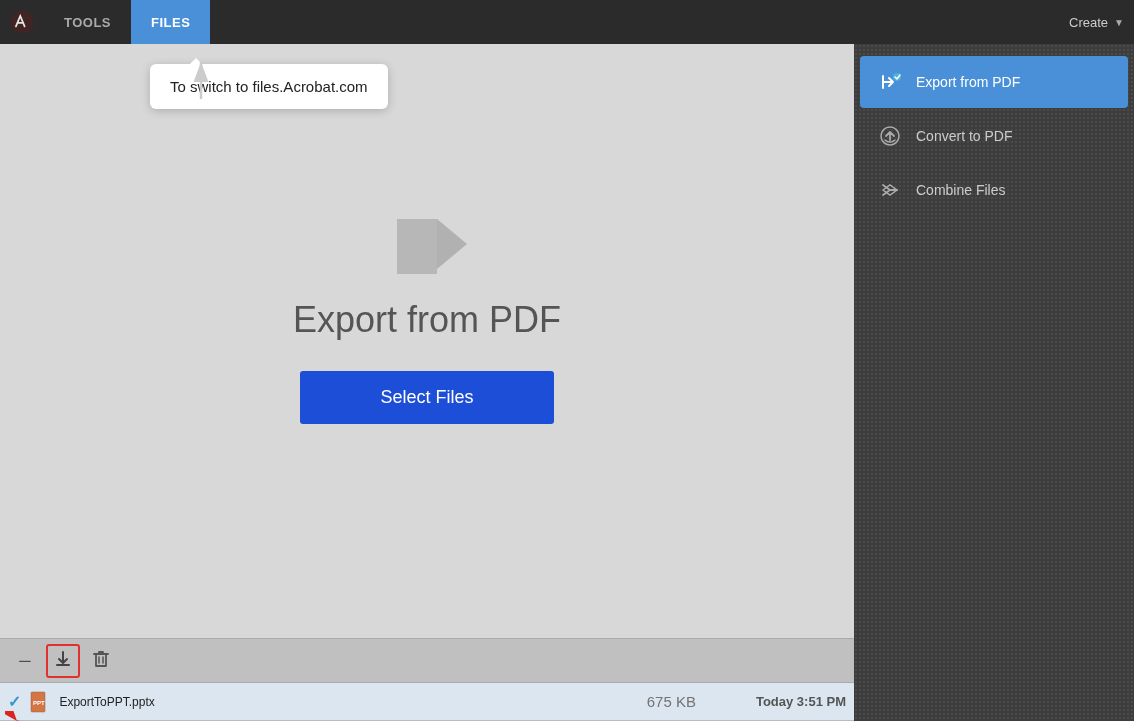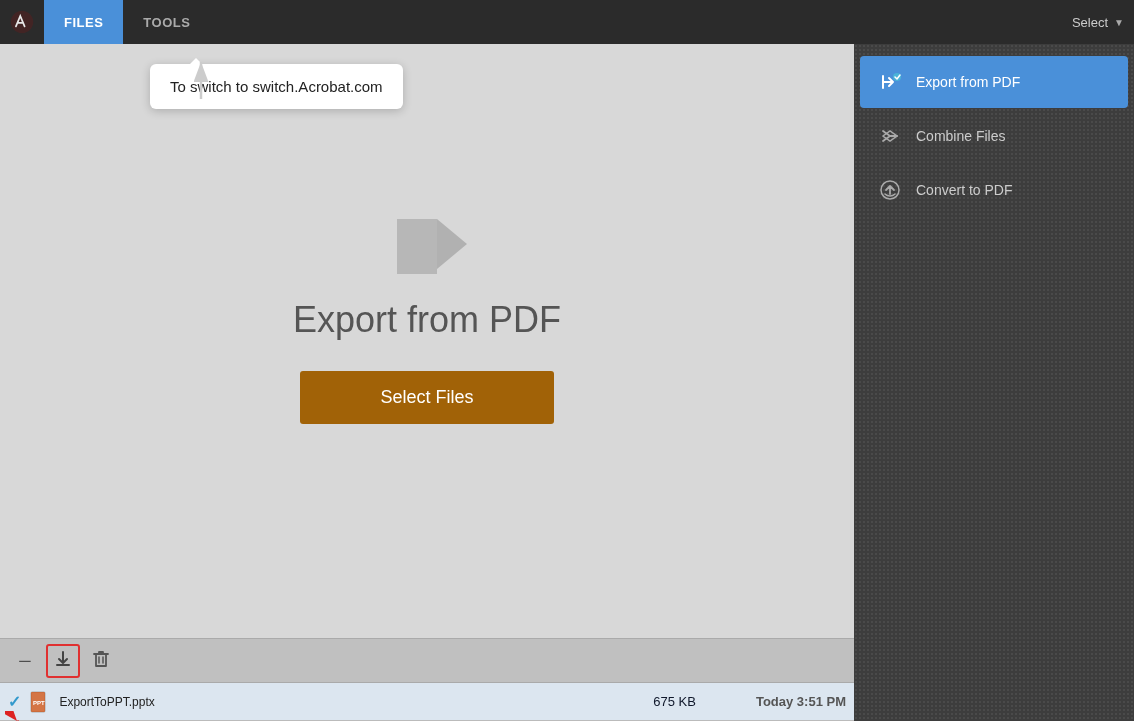--- a/index.html
+++ b/index.html
@@ -88,21 +88,21 @@
       margin-bottom: 10px;
       display: flex; align-items: center; justify-content: center;
     }
     .export-title {
       font-size: 36px;
       color: #555;
       font-weight: 300;
       margin-bottom: 30px;
     }
     .select-files-btn {
-      background: #a16207;
+      background: #1d4ed8;
       color: white;
       border: none;
       padding: 16px 80px;
       font-size: 18px;
       border-radius: 3px;
       cursor: pointer;
     }
 
     
     .bottom-panel {
@@ -154,22 +154,22 @@
       width: 22px; height: 22px;
       margin-right: 8px;
       display: flex; align-items: center; justify-content: center;
     }
     .file-name {
       font-size: 12px;
       color: #222;
       flex: 1;
     }
     .file-size {
-      font-size: 13px;
-      color: #0f172a;
+      font-size: 15px;
+      color: #737373;
       margin-right: 60px;
     }
     .file-date {
       font-size: 13px;
       color: #555;
       font-weight: bold;
     }
 
     
     .right-sidebar {
@@ -203,45 +203,45 @@
 </head>
 <body>
 
 <div class="top-nav">
   <div class="acrobat-logo">
     <svg viewBox="0 0 30 30" fill="none" xmlns="http://www.w3.org/2000/svg">
       <path d="M15 2 C8 2 2 8 2 15 C2 22 8 28 15 28 C22 28 28 22 28 15 C28 8 22 2 15 2Z" fill="#cc0000" opacity="0.15"></path>
       <path d="M8 20 L13 8 L18 20 M10 16 L16 16" stroke="#e8e8e8" stroke-width="2" stroke-linecap="round"></path>
     </svg>
   </div>
+  <div class="nav-tab">TOOLS</div>
   <div class="nav-tab active">FILES</div>
-  <div class="nav-tab">TOOLS</div>
   <div class="nav-right">
-    <span>Select</span>
+    <span>Create</span>
     <span class="chevron">▼</span>
   </div>
 </div>
 
 <div class="main-layout">
 
   <div class="center-content">
 
     <div style="position:absolute; top:10px; left:176px; z-index:150;">
       <svg width="50" height="50" viewBox="0 0 50 50">
         <defs>
           <marker id="arrowhead" markerWidth="8" markerHeight="6" refX="8" refY="3" orient="auto">
             <polygon points="0 0, 8 3, 0 6" fill="#ccc"></polygon>
           </marker>
         </defs>
         <line x1="25" y1="45" x2="25" y2="8" stroke="#ccc" stroke-width="2.5" marker-end="url(#arrowhead)"></line>
       </svg>
     </div>
 
     <div class="files-tooltip">
-      <span>To switch to switch.Acrobat.com</span>
+      <span>To switch to files.Acrobat.com</span>
     </div>
 
     <div class="export-section">
 
       <div class="export-icon">
         <svg width="80" height="80" viewBox="0 0 80 80" fill="none">
           <polygon points="10,15 50,15 50,55 65,40 50,55 50,70 10,70" fill="#aaa" opacity="0.7"></polygon>
           <polygon points="50,15 80,40 50,65" fill="#aaa" opacity="0.85"></polygon>
         </svg>
       </div>
@@ -312,32 +312,32 @@
           <circle cx="18" cy="6" r="4" fill="#4ab3d8"></circle>
           <path d="M16 6 L18 8 L21 4" stroke="white" stroke-width="1.5" stroke-linecap="round" stroke-linejoin="round"></path>
         </svg>
       </div>
       <span>Export from PDF</span>
     </div>
 
     <div class="sidebar-item">
       <div class="sidebar-icon">
         <svg width="22" height="22" viewBox="0 0 22 22" fill="none">
-          <path d="M4 6 L11 11 L4 16 M11 11 L18 11" stroke="#aaa" stroke-width="1.8" stroke-linecap="round" stroke-linejoin="round"></path>
-          <path d="M4 11 L11 6 L18 11 L11 16 Z" stroke="#aaa" stroke-width="1.5" fill="none"></path>
-        </svg>
-      </div>
-      <span>Combine Files</span>
-    </div>
-
-    <div class="sidebar-item">
-      <div class="sidebar-icon">
-        <svg width="22" height="22" viewBox="0 0 22 22" fill="none">
           <circle cx="11" cy="11" r="9" stroke="#aaa" stroke-width="1.5" fill="none"></circle>
           <path d="M7 11 L11 7 L15 11 M11 7 L11 15" stroke="#aaa" stroke-width="1.8" stroke-linecap="round" stroke-linejoin="round"></path>
           <path d="M6 15 C6 15 8 17 11 17 C14 17 16 15 16 15" stroke="#aaa" stroke-width="1.5" stroke-linecap="round"></path>
         </svg>
       </div>
       <span>Convert to PDF</span>
     </div>
 
+    <div class="sidebar-item">
+      <div class="sidebar-icon">
+        <svg width="22" height="22" viewBox="0 0 22 22" fill="none">
+          <path d="M4 6 L11 11 L4 16 M11 11 L18 11" stroke="#aaa" stroke-width="1.8" stroke-linecap="round" stroke-linejoin="round"></path>
+          <path d="M4 11 L11 6 L18 11 L11 16 Z" stroke="#aaa" stroke-width="1.5" fill="none"></path>
+        </svg>
+      </div>
+      <span>Combine Files</span>
+    </div>
+
   </div>
 </div>
 
 </body></html>

